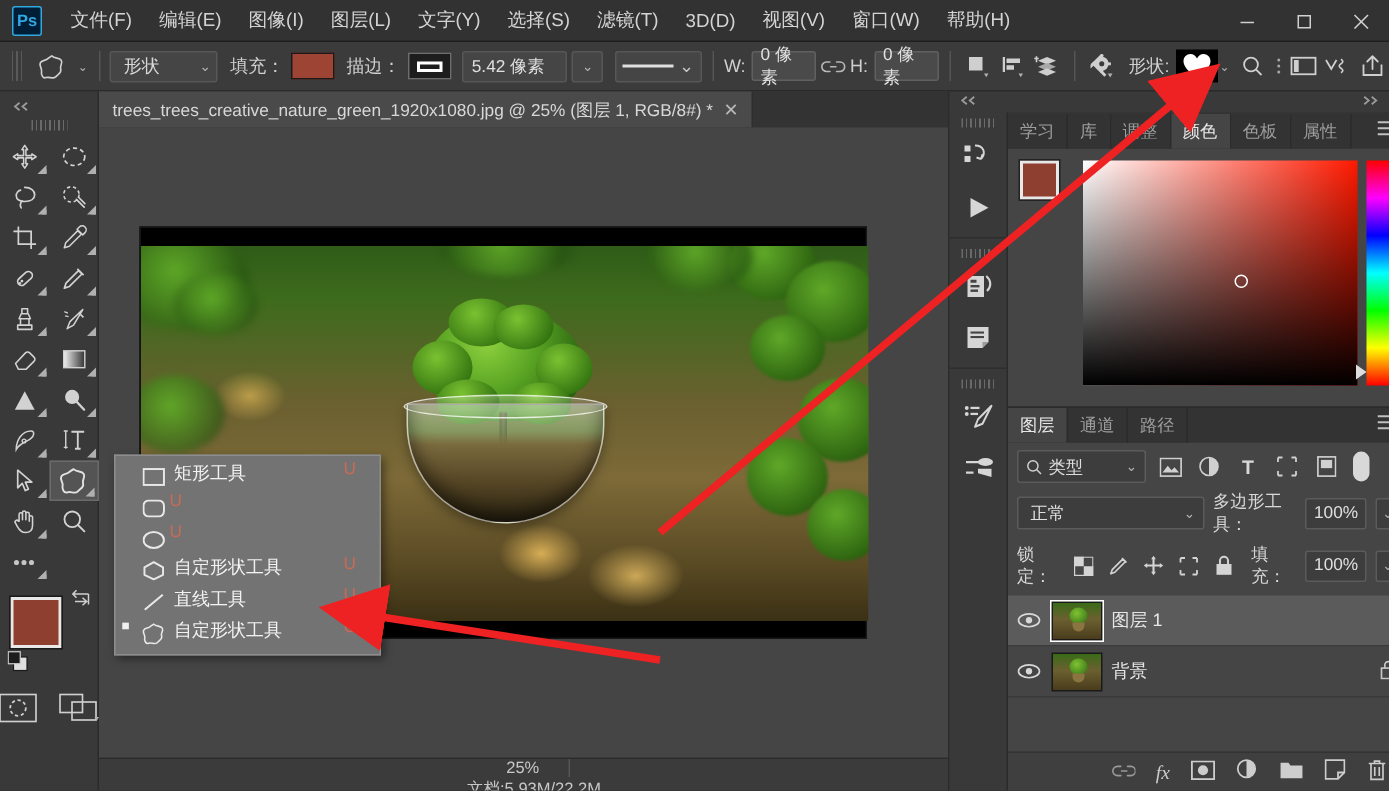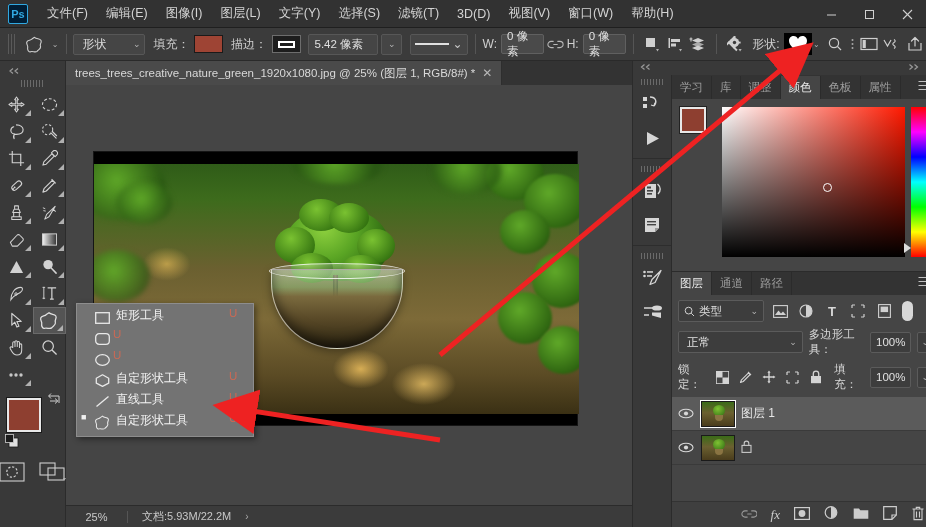--- a/index.html
+++ b/index.html
@@ -117,21 +117,21 @@
     padding:0 9px; gap:7px; font-size:11.5px; color:#d8d8d8;
     border-right:1px solid #2e2e2e; max-width:470px;
   }
   .doctab .x { color:#b8b8b8; font-size:12px; }
   .stage { flex:1; background:#454545; position:relative; overflow:hidden;
            display:flex; align-items:center; justify-content:center; }
   .doc-frame { position:absolute; left:27px; top:66px; width:485px; height:275px;
                background:#000; border:1px solid #151515; }
   .photo { position:absolute; left:0; top:12px; width:485px; height:250px; overflow:hidden; }
   .statusbar { height:22px; background:#3b3b3b; display:flex; align-items:center;
-               border-top:1px solid #2b2b2b; font-size:11px; color:#c8c8c8; }
+               border-top:1px solid #2b2b2b; font-size:11px; color:#c8c8c8;flex-direction:column; }
   .sb-zoom { width:62px; text-align:center; border-right:1px solid #555; }
   .sb-doc { padding-left:14px; }
   .sb-caret { margin-left:14px; color:#a8a8a8; font-size:10px; }
 
   
   .flyout {
     position:absolute; left:76px; top:303px; width:178px;
     background:#737373; border:1px solid #8d8d8d; z-index:60;
     box-shadow:2px 2px 6px rgba(0,0,0,.45); padding:3px 0;
   }
@@ -862,20 +862,21 @@
                 <svg width="16" height="11" viewBox="0 0 16 11">
                     <ellipse cx="8" cy="5.5" rx="7" ry="4.3" fill="none" stroke="#d8d8d8" stroke-width="1.1"></ellipse>
                     <circle cx="8" cy="5.5" r="2.1" fill="#d8d8d8"></circle>
                   </svg>
               </span>
               <span class="thumb">
                 <span style="position:absolute;inset:0;background:linear-gradient(to bottom,#3a6b18 0%,#6b6030 45%,#4a3c1c 100%)"></span>
                 <span style="position:absolute;left:11px;top:3px;width:12px;height:11px;border-radius:50%;background:radial-gradient(circle at 40% 35%,#7fc233,#2f6b12)"></span>
                 <span style="position:absolute;left:13px;top:13px;width:8px;height:6px;border-radius:0 0 5px 5px;background:#8a7442"></span>
               </span>
+              <span class="lname">背景</span>
               <span>
                 <svg width="11" height="13" viewBox="0 0 11 13">
                     <rect x="1" y="5.4" width="9" height="7" fill="none" stroke="#c8c8c8" stroke-width="1.1"></rect>
                     <path d="M3.2 5.4 V3.4 a2.3 2.3 0 0 1 4.6 0 V5.4" fill="none" stroke="#c8c8c8" stroke-width="1.1"></path>
                   </svg>
               </span>
             </div>
 
             <div style="flex:1"></div>
 

